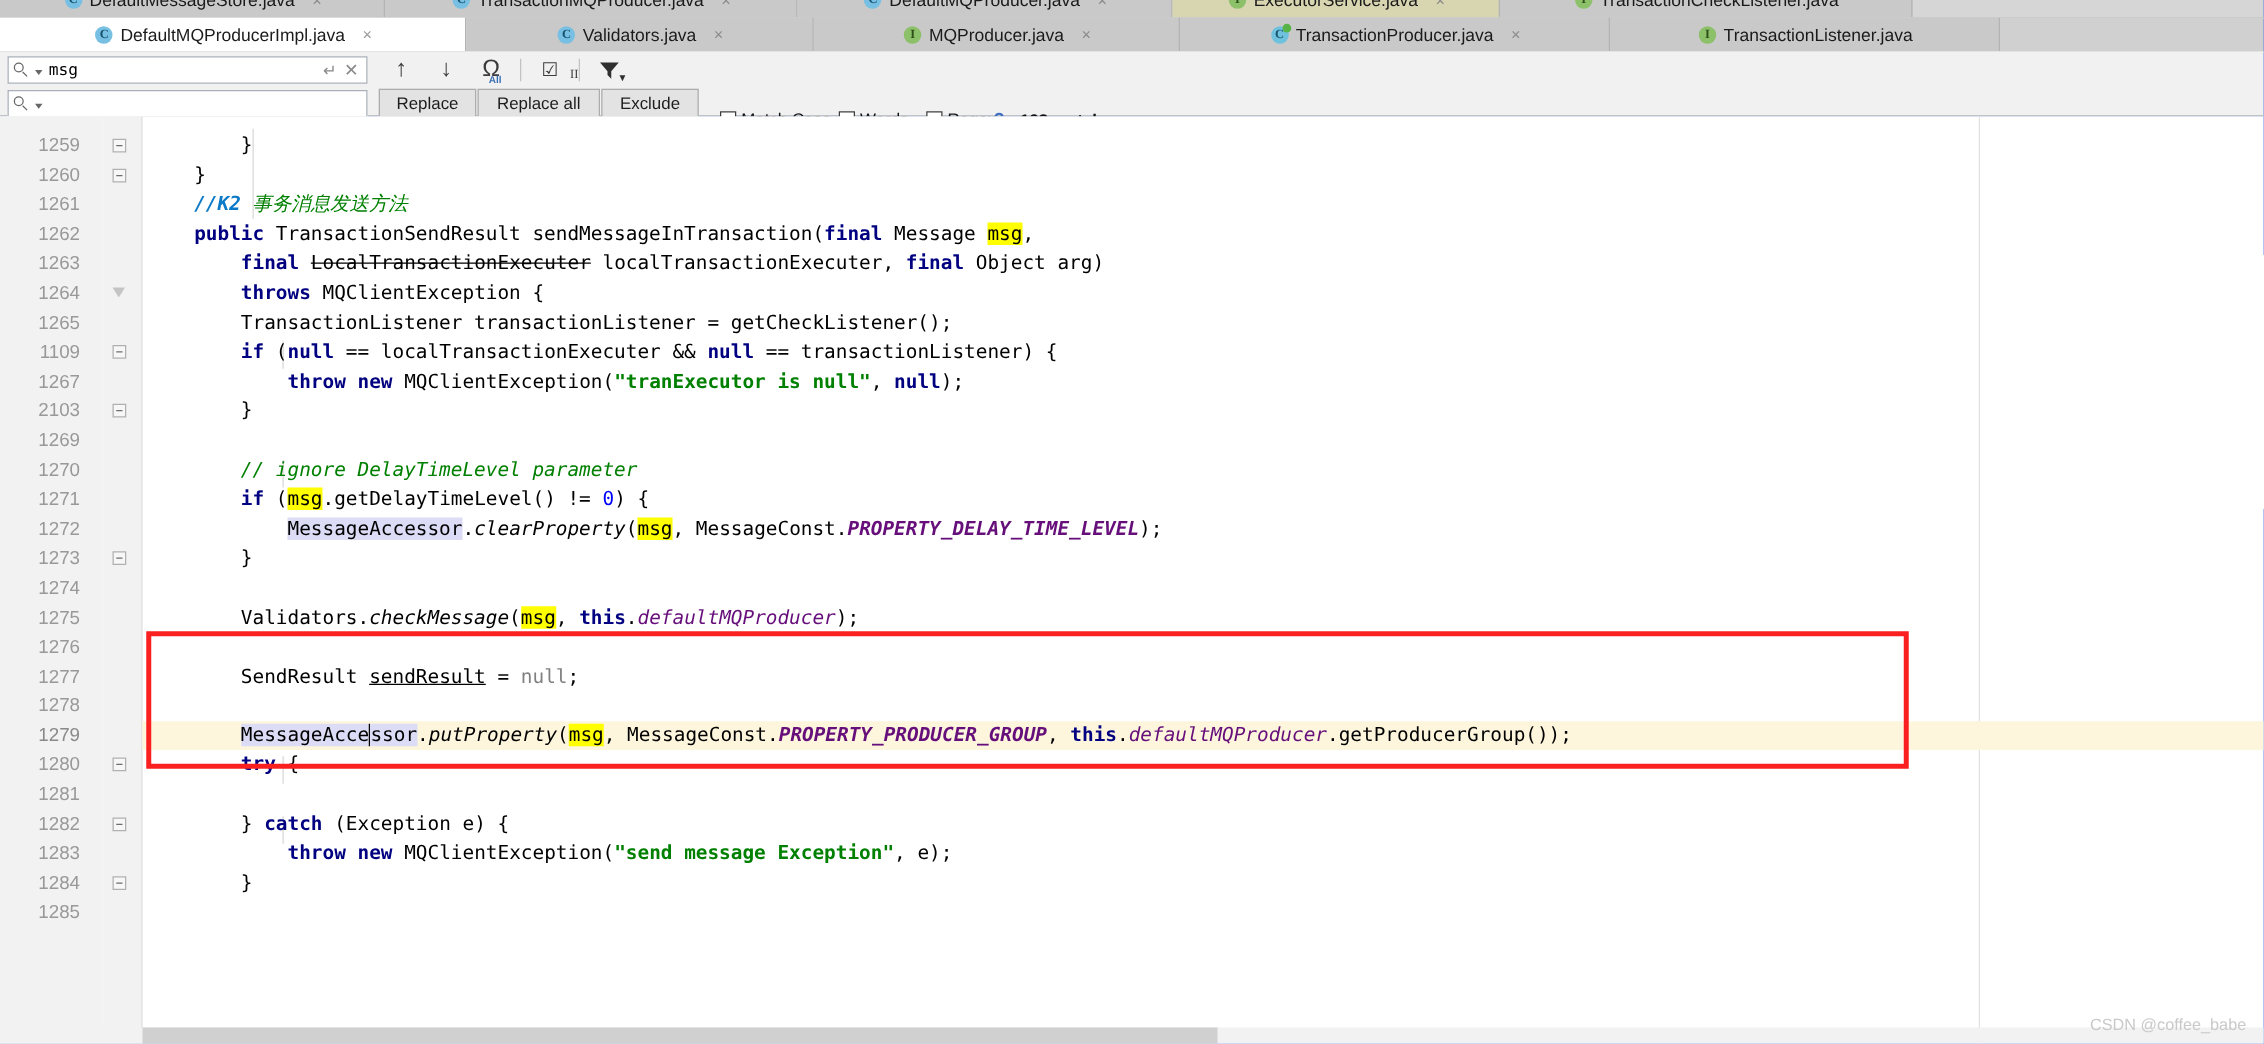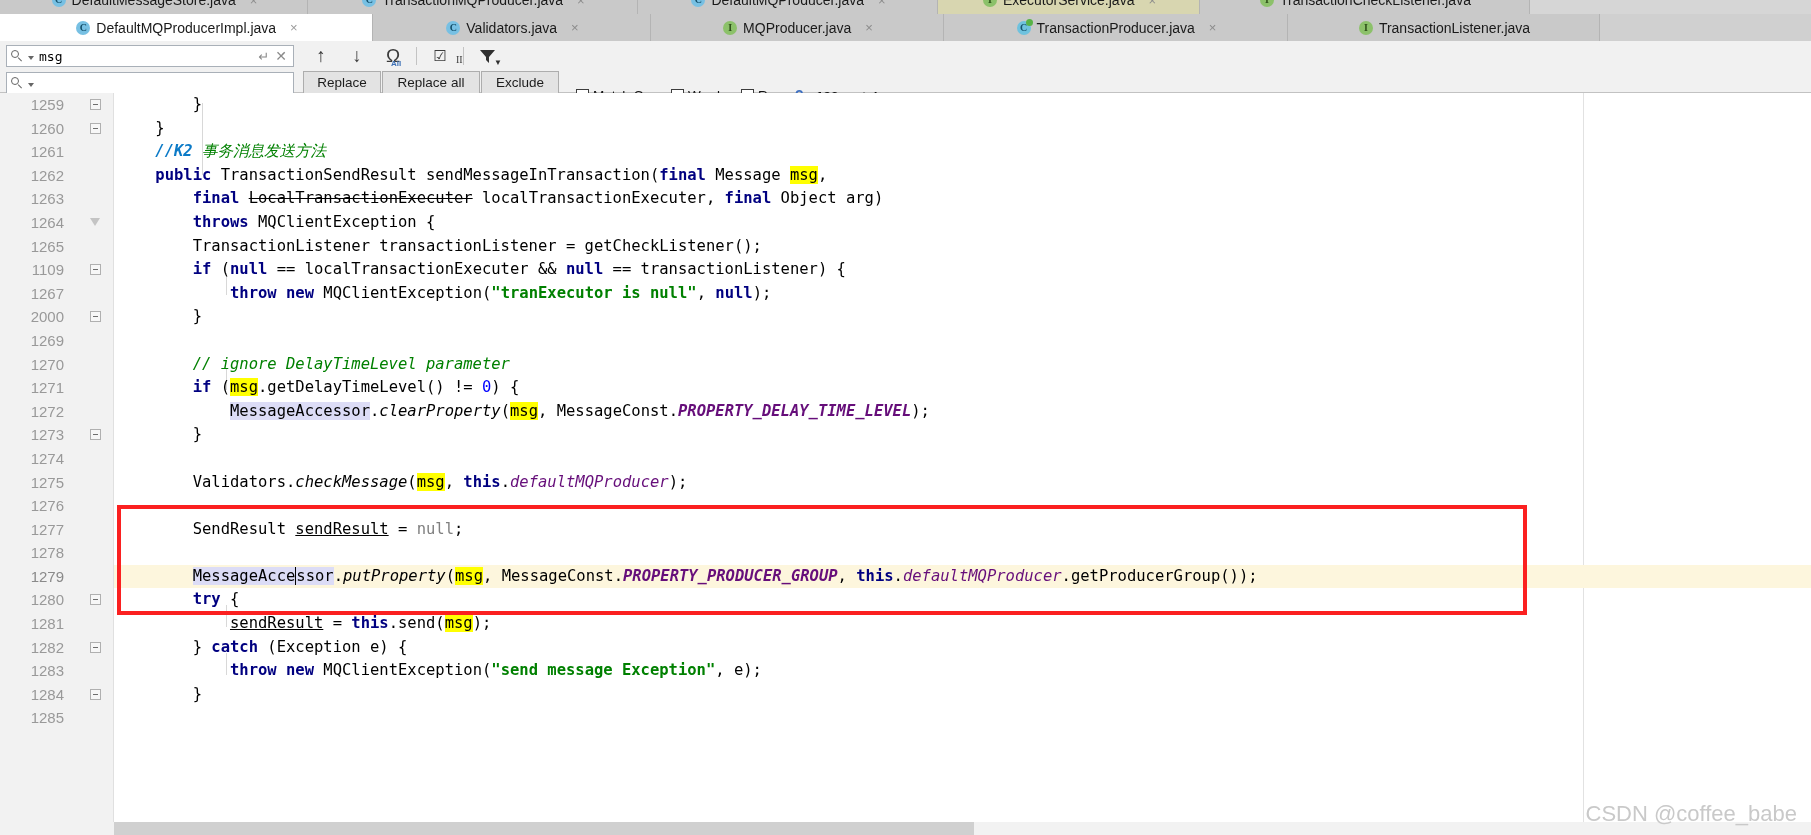--- a/index.html
+++ b/index.html
@@ -120,21 +120,21 @@
   }
   .gutter{
     position:absolute;left:0;top:0;width:82px;height:742px;
     background:#f2f2f2;border-right:0;
   }
   .foldcol{
     position:absolute;left:82px;top:0;width:32px;height:742px;background:#f2f2f2;
   }
   .gutter-edge{position:absolute;left:113px;top:0;width:1px;height:742px;background:#e0e0e0;}
 
-  .lines{position:absolute;left:0;top:0;width:1811px;}
+  .lines{position:absolute;left:0;top:12px;width:1811px;}
   .ln{position:relative;height:23.6px;line-height:23.6px;white-space:pre;}
   .ln .num{
     position:absolute;left:0;top:0;width:64px;text-align:right;
     font-family:"Liberation Sans", sans-serif;font-size:15px;color:#999999;
   }
   .ln .code{
     position:absolute;left:118px;top:0;
     font-family:"DejaVu Sans Mono", monospace;font-size:15.5px;color:#000;
     letter-spacing:0px;
   }
@@ -182,21 +182,21 @@
   .indentline{position:absolute;width:1px;background:#d8d8d8;}
 
   
   .redbox{
     position:absolute;border:4px solid #fb2020;box-sizing:border-box;
     pointer-events:none;background:transparent;
   }
 
   .watermark{
     position:absolute;right:14px;bottom:8px;
-    font-size:22px;color:#c9c9c9;font-family:"Liberation Sans", sans-serif;
+    font-size:13px;color:#c9c9c9;font-family:"Liberation Sans", sans-serif;
   }
   .hscroll{
     position:absolute;left:114px;bottom:0;width:860px;height:13px;
     background:#d0d0d0;
   }
   .hscroll-track{position:absolute;left:0;bottom:0;width:1811px;height:13px;background:#f2f2f2;}
   .vline-right{position:absolute;left:1583px;top:0;width:1px;height:742px;background:#e2e2e2;}
 </style>
 </head>
 <body>
@@ -387,21 +387,21 @@
         <span class="fold" style="top:6px;"></span>
         <span class="code">        <span class="kw">if</span> (<span class="kw">null</span> == localTransactionExecuter &amp;&amp; <span class="kw">null</span> == transactionListener) {</span>
       </div>
 
       <div class="ln">
         <span class="num">1267</span>
         <span class="code">            <span class="kw">throw</span> <span class="kw">new</span> MQClientException(<span class="st">"tranExecutor is null"</span>, <span class="kw">null</span>);</span>
       </div>
 
       <div class="ln">
-        <span class="num">2000</span>
+        <span class="num">2103</span>
         <span class="fold" style="top:6px;"></span>
         <span class="code">        }</span>
       </div>
 
       <div class="ln">
         <span class="num">1269</span>
         <span class="code"> </span>
       </div>
 
       <div class="ln">
@@ -456,21 +456,20 @@
       </div>
 
       <div class="ln">
         <span class="num">1280</span>
         <span class="fold" style="top:6px;"></span>
         <span class="code">        <span class="kw">try</span> {</span>
       </div>
 
       <div class="ln">
         <span class="num">1281</span>
-        <span class="code">            <span class="uline">sendResult</span> = <span class="kw">this</span>.send(<span class="hl">msg</span>);</span>
       </div>
 
       <div class="ln">
         <span class="num">1282</span>
         <span class="fold" style="top:6px;"></span>
         <span class="code">        } <span class="kw">catch</span> (Exception e) {</span>
       </div>
 
       <div class="ln">
         <span class="num">1283</span>

